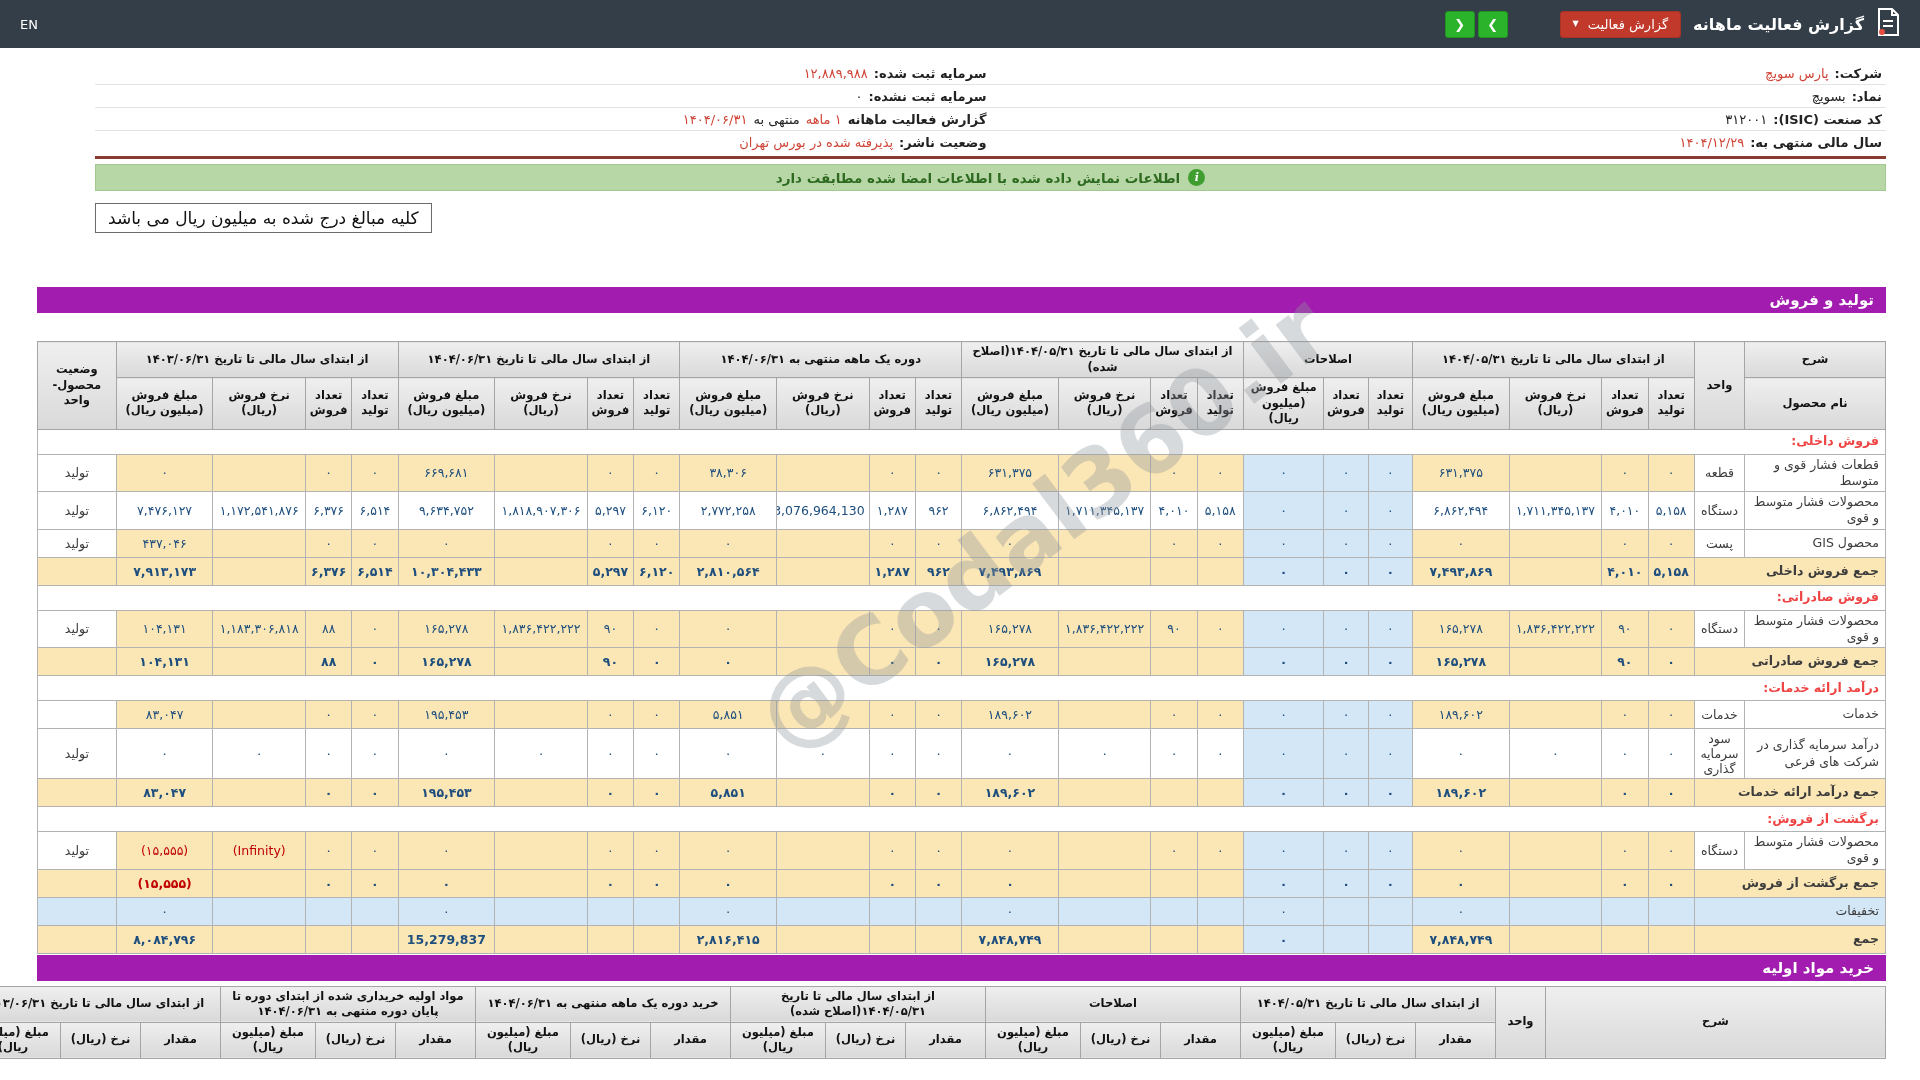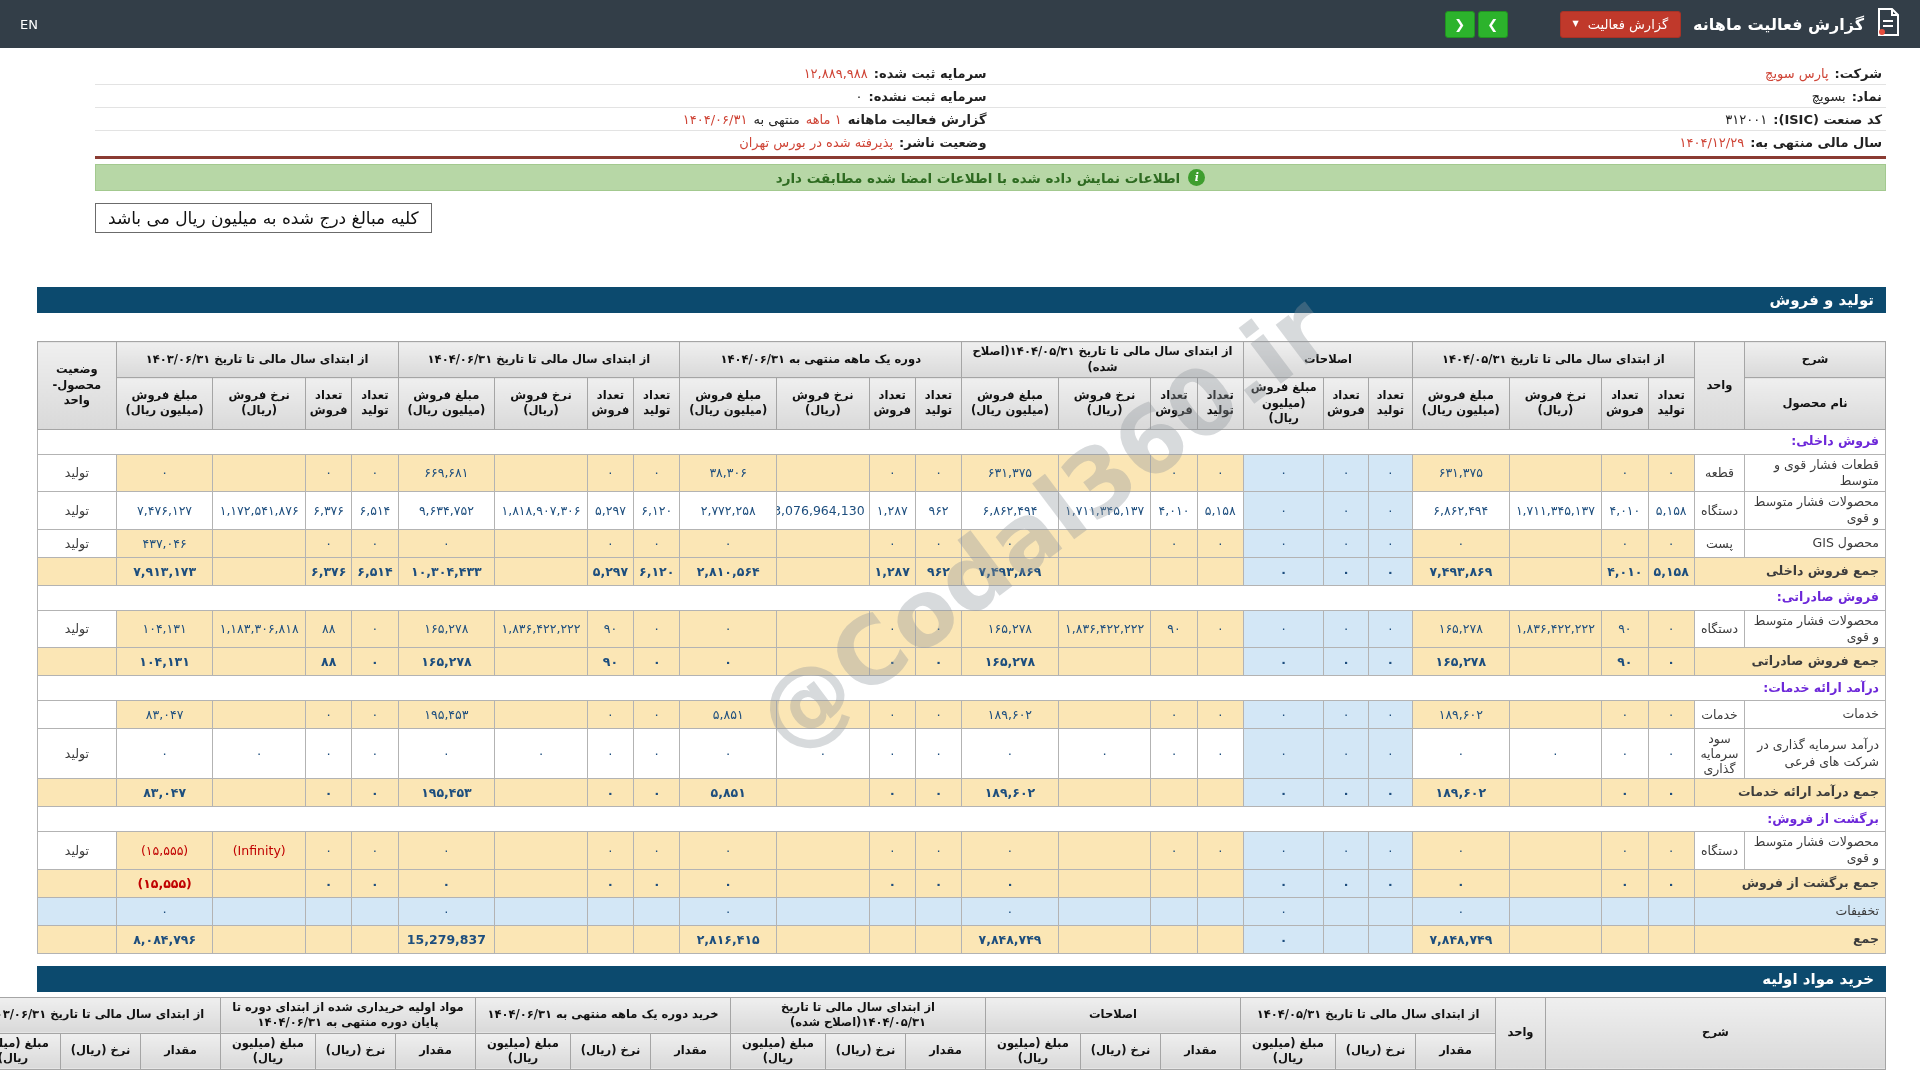--- a/index.html
+++ b/index.html
@@ -38,23 +38,23 @@
     font-size:13.5px;font-weight:bold;color:#2e6b21}
   .info-icon{width:17px;height:17px;border-radius:50%;background:#3f9e2f;color:#fff;
     font-size:11px;font-style:italic;font-weight:bold;display:flex;align-items:center;
     justify-content:center;font-family:"DejaVu Serif",serif}
 
   .note-box{margin-top:12px;margin-right:auto;margin-left:0;width:fit-content;
     border:1px solid #6b6b6b;background:#fff;font-size:17px;color:#111;padding:4px 12px}
 
   
   .main{margin:0 34px 0 37px}
-  .section-bar{margin-top:54px;background:#0c4a6e;color:#fff;font-weight:bold;
+  .section-bar{margin-top:54px;background:#a21caf;color:#fff;font-weight:bold;
     font-size:15px;padding:4px 12px}
-  .section-bar.bar2{margin-top:12px}
+  .section-bar.bar2{margin-top:1px}
   .section-note{border:1px solid #d8d8d8;background:#fff;font-weight:bold;
     font-size:13px;color:#111;padding:5px 12px}
 
   table.t{width:100%;border-collapse:collapse;table-layout:fixed;margin-top:28px;
     font-size:12.5px}
   table#t2{margin-top:5px}
   .t th,.t td{border:1px solid #b3b3b3;overflow:hidden}
   .t thead th{background:linear-gradient(#efefef,#d9d9d9);border-color:#a5a5a5;
     font-size:11.5px;font-weight:bold;color:#111;text-align:center;
     white-space:normal;line-height:1.35;padding:2px 3px}
@@ -66,21 +66,21 @@
   .t tbody td{height:28px;padding:2px 4px;text-align:center;white-space:nowrap;
     color:#1d4e7e}
   .t tbody td.lbl{text-align:right;white-space:normal;font-weight:normal;color:#3c3c3c;
     padding-right:6px;line-height:1.3}
   .t tbody td.unt{white-space:normal;color:#3c3c3c;line-height:1.2}
   .t tbody td.stt{color:#3c3c3c}
 
   .t tr.odd td{background:#fbe6b5}
   .t tr.even td{background:#fff}
   .t tr.odd td.lbl,.t tr.odd td.unt,.t tr.odd td.stt{background:#fff}
-  .t tr.sec td{background:#fff;height:25px;font-weight:bold;color:#6d28d9}
+  .t tr.sec td{background:#fff;height:25px;font-weight:bold;color:#ef4444}
   .t tr.tot td{background:#fbe6b5;font-weight:bold}
   .t tr.blue td{background:#d3e7f6}
   .t tbody td.adj{background:#d3e7f6}
   .t tbody td.red{color:#c00000 !important}
 
   
   .watermark{position:absolute;left:700px;top:470px;transform:rotate(-37deg);
     font-size:92px;font-weight:bold;color:#8f969c;opacity:.35;direction:ltr;
     pointer-events:none;z-index:10;white-space:nowrap}
 </style>

